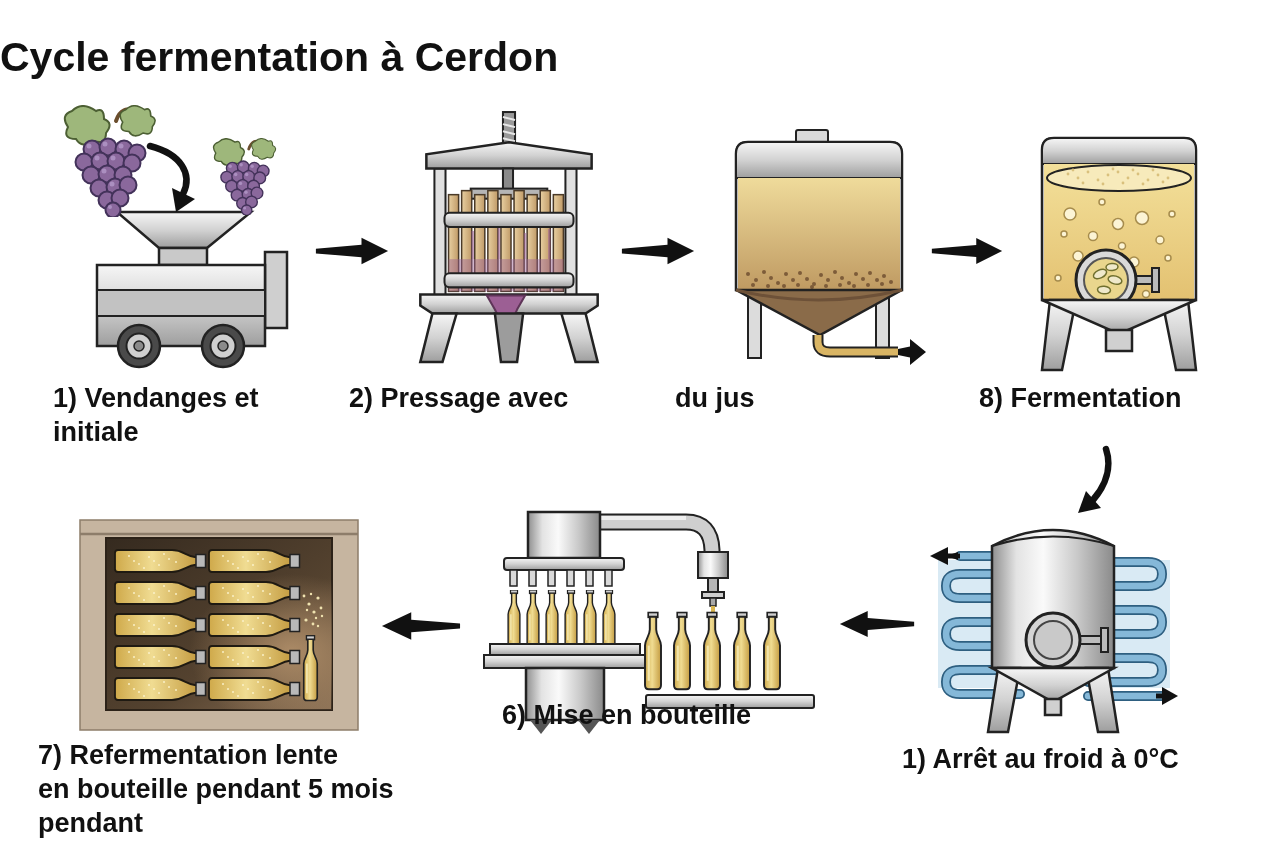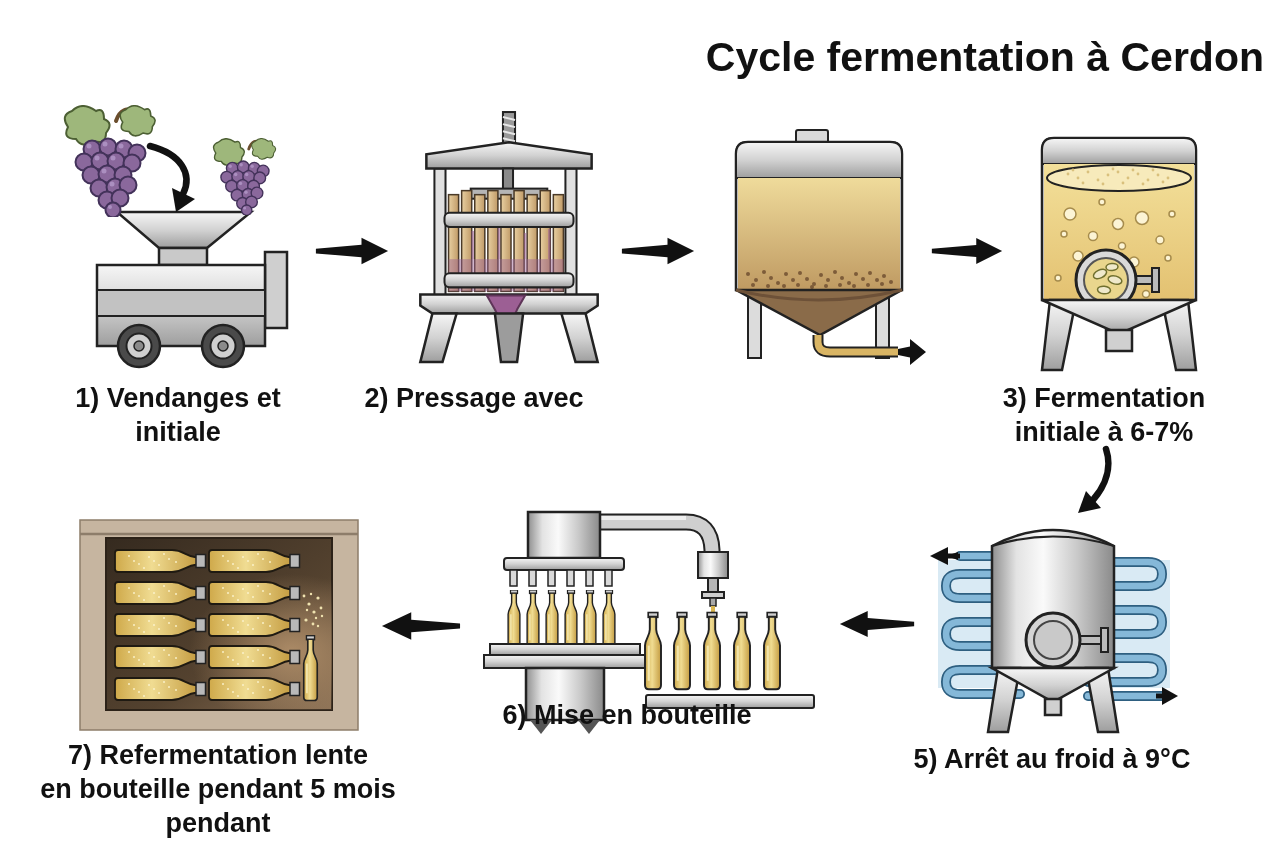--- a/index.html
+++ b/index.html
@@ -1,21 +1,21 @@
 <!DOCTYPE html>
 <html style="--background: #ffffff; --text: #111111; --outline: #1f1f1f; --arrow-black: #111111; --grape-purple: #8a689c; --grape-outline: #43325a; --leaf-green: #9eb77b; --metal-light: #f2f2f2; --metal-mid: #c9c9c9; --metal-dark: #8f8f8f; --wood-tan: #d9b886; --juice-gold: #e8cd84; --juice-deep: #bf9a62; --lees-brown: #8a6b49; --must-purple: #9c5f94; --foam-cream: #f7eabb; --coil-blue: #85b8d8; --coil-bg-blue: #d9eaf4; --bottle-gold: #e3c161; --cellar-brown: #4a392a; --cellar-frame-tan: #c6b5a0;"><head>
 <meta charset="utf-8">
 <style>
   html,body{margin:0;padding:0;background:#fff;}
   .canvas{position:relative;width:1264px;height:848px;background:var(--background,#fff);
           font-family:"Liberation Sans", sans-serif;overflow:hidden;}
   .abs{position:absolute;}
-  .title{position:absolute;left:0;top:34px;width:1264px;text-align:right;
+  .title{position:absolute;left:0;top:34px;width:1264px;text-align:left;
          font-size:41px;font-weight:600;color:var(--text,#111);}
-  .caption{position:absolute;text-align:center;font-size:27px;font-weight:600;
+  .caption{position:absolute;font-size:27px;font-weight:600;
            line-height:1.26;color:var(--text,#111);white-space:nowrap;}
   svg{display:block;}
 </style>
 </head>
 <body>
 
 <div class="canvas">
 
   <svg width="0" height="0" style="position:absolute" aria-hidden="true">
     <defs>
@@ -418,30 +418,30 @@
   </svg>
 
   <div class="caption" style="left:53px;top:381px;width:250px">
     <div>1) Vendanges et</div>
     <div>initiale</div>
   </div>
   <div class="caption" style="left:349px;top:381px;width:250px">
     <div>2) Pressage avec</div>
   </div>
   <div class="caption" style="left:675px;top:381px;width:250px">
+    <div>du jus</div>
   </div>
   <div class="caption" style="left:979px;top:381px;width:250px">
-    <div>3) Fermentation</div>
-    <div>initiale à 6-7%</div>
+    <div>8) Fermentation</div>
   </div>
   <div class="caption" style="left:902px;top:742px;width:300px">
-    <div>5) Arrêt au froid à 9°C</div>
+    <div>1) Arrêt au froid à 0°C</div>
   </div>
   <div class="caption" style="left:502px;top:698px;width:250px">
     <div>6) Mise en bouteille</div>
   </div>
-  <div class="caption" style="left:28px;top:738px;width:380px">
+  <div class="caption" style="left:38px;top:738px;width:380px">
     <div>7) Refermentation lente</div>
     <div>en bouteille pendant 5 mois</div>
     <div>pendant</div>
   </div>
 
 </div>
 
 </body></html>

